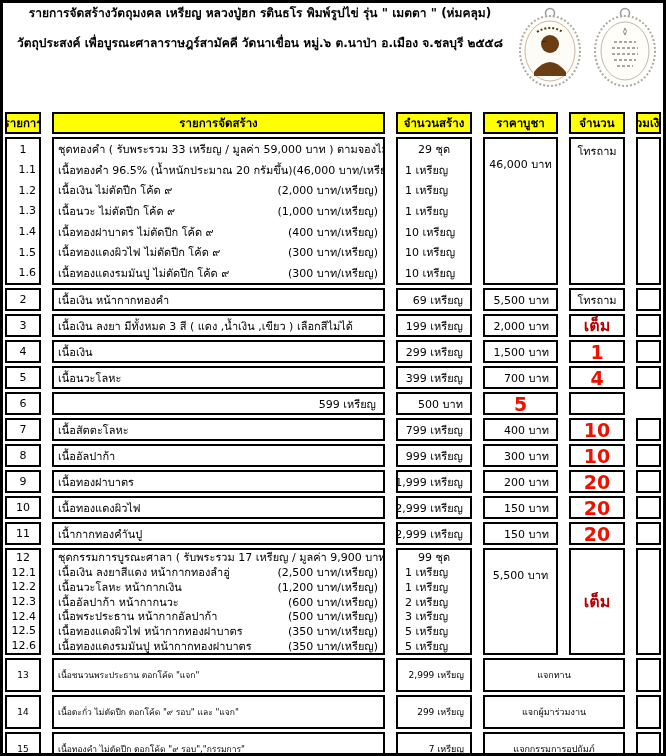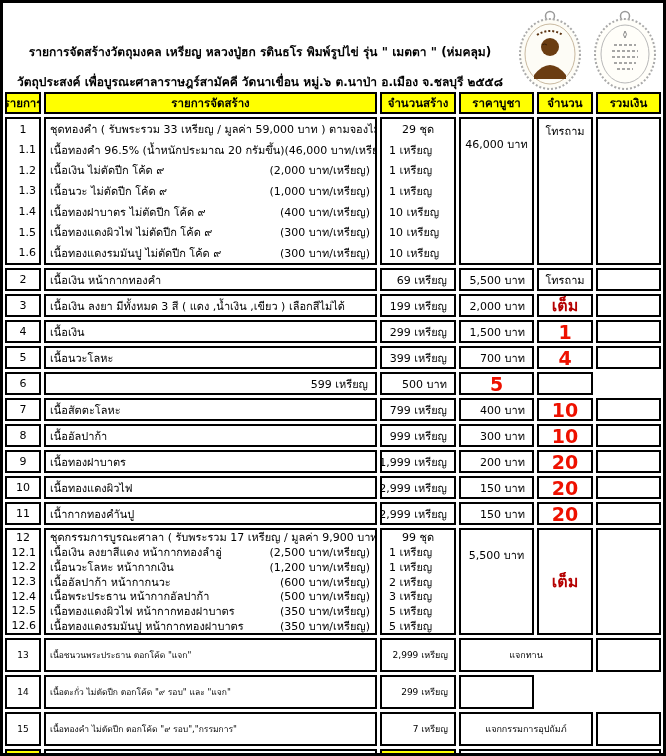--- a/index.html
+++ b/index.html
@@ -2,28 +2,28 @@
 <html style="--yellow: #ffff00; --red_word: #b50000; --red_num: #ee1100;"><head>
 <meta charset="utf-8">
 <style>
   html,body{margin:0;padding:0;background:#e8e8e8;}
   .page{
     width:666px;height:756px;box-sizing:border-box;background:#fff;
     border:3px solid #000;font-family:"DejaVu Sans","Liberation Sans",sans-serif;
     color:#000;overflow:hidden;
   }
   
-  .header{display:flex;height:88px;align-items:flex-end;}
+  .header{display:flex;height:108px;align-items:flex-start;}
   .titles{flex:1;display:flex;flex-direction:column;justify-content:center;gap:11px;
     text-align:center;font-weight:bold;font-size:12px;white-space:nowrap;overflow:hidden;padding-left:6px;}
   .amulets{width:150px;display:flex;gap:4px;padding:3px 2px 0 0;justify-content:flex-end;}
   .amulets svg{display:block;}
   
   .tbl{display:flex;flex-direction:column;gap:3px;padding:1px 2px 0 2px;}
-  .row{display:grid;grid-template-columns:36px 333px 76px 75px 56px 1fr;column-gap:3px;}
+  .row{display:grid;grid-template-columns:36px 333px 76px 75px 56px 1fr;column-gap:11px;}
   .cell{border:2px solid #000;background:#fff;box-sizing:border-box;overflow:hidden;
     display:flex;align-items:center;font-size:11px;white-space:nowrap;}
   .hdr .cell{background:var(--yellow,#ffff00);font-weight:bold;justify-content:center;font-size:11.5px;}
   .hdr{height:22px;}
   .row-single{height:23px;}
   .row-single .c-no{justify-content:center;}
   .row-single .c-label{padding-left:4px;}
   .row-single .c-qty,.row-single .c-price{justify-content:flex-end;padding-right:7px;}
   .c-amt{justify-content:center;}
   .amt-plain{font-size:11px;}
@@ -290,20 +290,21 @@
       <div class="cell c-no">13</div>
       <div class="cell c-label">เนื้อชนวนพระประธาน ตอกโค้ด "แจก"</div>
       <div class="cell c-qty">2,999 เหรียญ</div>
       <div class="cell c-note">แจกทาน</div>
       <div class="cell"></div>
     </div>
     <div class="row row-small">
       <div class="cell c-no">14</div>
       <div class="cell c-label">เนื้อตะกั่ว ไม่ตัดปีก ตอกโค้ด "๙ รอบ" และ "แจก"</div>
       <div class="cell c-qty">299 เหรียญ</div>
+      <div class="cell c-note">แจกผู้มาร่วมงาน</div>
       <div class="cell"></div>
     </div>
     <div class="row row-small">
       <div class="cell c-no">15</div>
       <div class="cell c-label">เนื้อทองคำ ไม่ตัดปีก ตอกโค้ด "๙ รอบ","กรรมการ"</div>
       <div class="cell c-qty">7 เหรียญ</div>
       <div class="cell c-note">แจกกรรมการอุปถัมภ์</div>
       <div class="cell"></div>
     </div>
 

